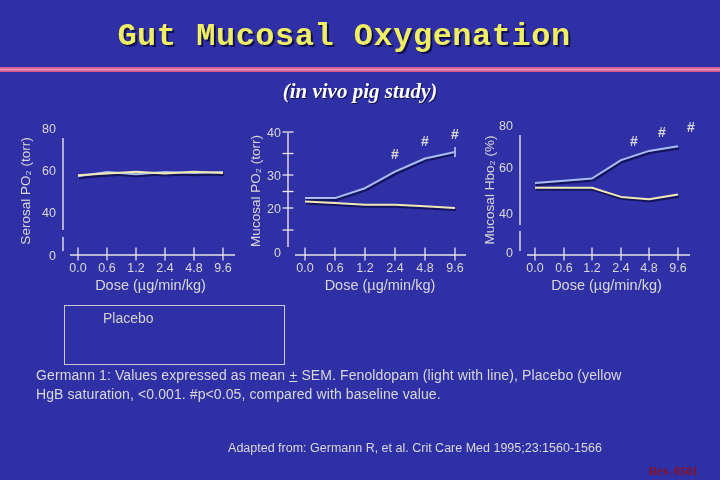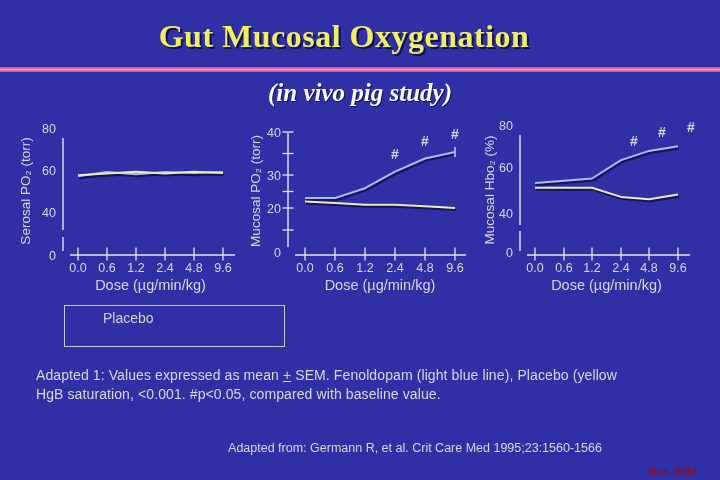--- a/index.html
+++ b/index.html
@@ -3,39 +3,39 @@
 <meta charset="utf-8">
 <style>
   html,body{margin:0;padding:0;background:#111;}
   .slide{
     position:relative;width:720px;height:480px;overflow:hidden;
     background:var(--bg,#3030a6);
     font-family:"Liberation Sans","DejaVu Sans",sans-serif;
   }
   .title{
     position:absolute;top:18px;left:0;width:688px;text-align:center;
-    font-family:Liberation Serif, serif;font-weight:bold;
+    font-family:Liberation Mono, monospace;font-weight:bold;
     font-size:32px;color:var(--title,#f0ee62);
     text-shadow:2px 2px 0 #10104e;letter-spacing:.5px;
   }
   .divider{
     position:absolute;top:67px;left:0;width:720px;height:5px;
     background:linear-gradient(to bottom,#c94a84,var(--divider-light,#f78cba) 50%,#c94a84);
   }
   .subtitle{
     position:absolute;top:79px;left:0;width:720px;text-align:center;
     font-family:"Liberation Serif","DejaVu Serif",serif;
-    font-style:italic;font-weight:bold;font-size:25px;color:#ffffff;
+    font-style:italic;font-weight:bold;font-size:21px;color:#ffffff;
     text-shadow:1px 1px 0 #10104e;
   }
   .chart{position:absolute;top:118px;width:232px;height:185px;}
   #chart-0{left:8px;} #chart-1{left:248px;} #chart-2{left:482px;}
   svg text{font-family:"Liberation Sans","DejaVu Sans",sans-serif;fill:var(--text,#d8d8d8);}
   .legend{
-    position:absolute;left:64px;top:305px;width:221px;height:42px;
+    position:absolute;left:64px;top:305px;width:221px;height:60px;
     border:1px solid #c9c9da;color:#d2d2d2;font-size:14px;line-height:18px;
     padding:3px 0 0 38px;box-sizing:border-box;
   }
   .caption{
     position:absolute;left:36px;top:366px;width:668px;
     color:var(--text,#d8d8d8);font-size:14px;line-height:19px;letter-spacing:.1px;
   }
   .plusminus{text-decoration:underline;}
   .source{
     position:absolute;left:0;top:441px;width:720px;text-align:center;
@@ -148,19 +148,19 @@
         <text x="152" y="28.1" text-anchor="middle" font-size="14" font-weight="bold" fill="#ffffff">#</text>
         <text x="180" y="18.9" text-anchor="middle" font-size="14" font-weight="bold" fill="#ffffff">#</text>
         <text x="209" y="14.3" text-anchor="middle" font-size="14" font-weight="bold" fill="#ffffff">#</text>
       </svg></div>
 
   <div class="legend">
     <div>Placebo</div>
   </div>
 
   <div class="caption">
-    <div><span>Adapted 1:   Values expressed as mean </span><span class="plusminus">+</span><span> SEM. Fenoldopam (light blue line), Placebo (yellow</span></div>
+    <div><span>Germann 1:   Values expressed as mean </span><span class="plusminus">+</span><span> SEM. Fenoldopam (light with line), Placebo (yellow</span></div>
     <div>HgB saturation, &lt;0.001.  #p&lt;0.05, compared with baseline value.</div>
   </div>
 
   <div class="source">Adapted from: Germann R, et al. Crit Care Med 1995;23:1560-1566</div>
   <div class="rev">Rev. 0501</div>
 </div>
 
 </body></html>

